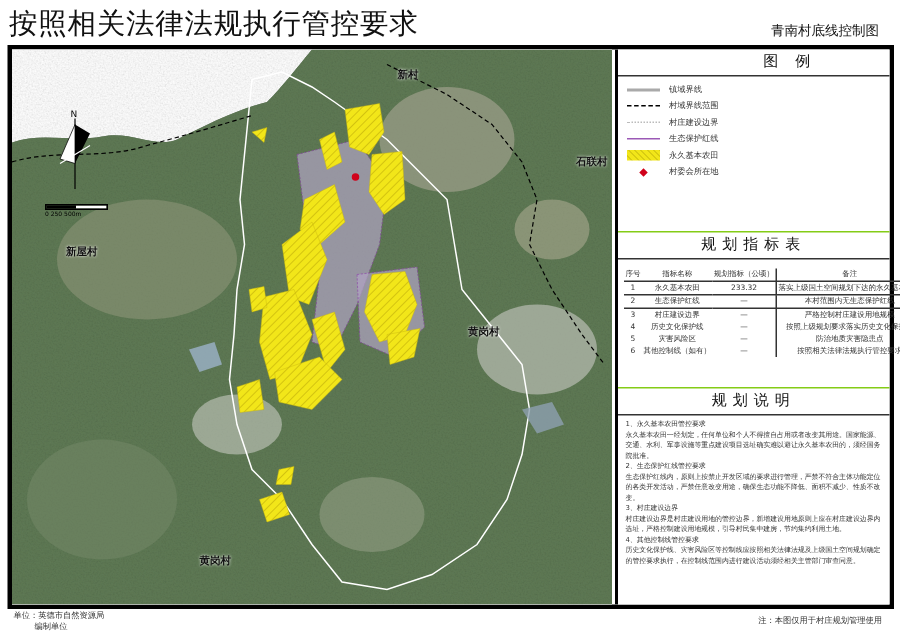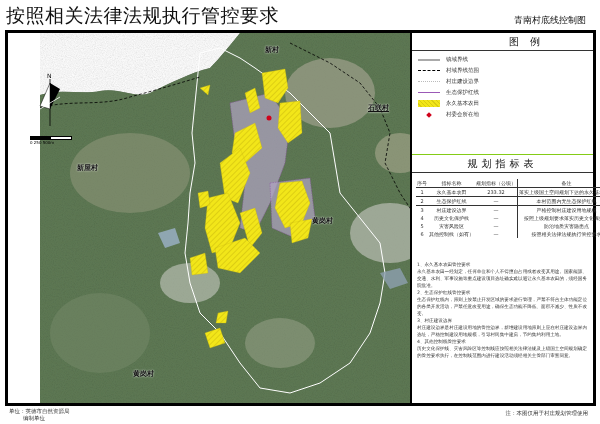--- a/index.html
+++ b/index.html
@@ -1,20 +1,20 @@
 <!DOCTYPE html>
 <html><head>
 <meta charset="utf-8">
 <style>
   html,body{margin:0;padding:0;background:#fff;}
   body{width:600px;height:424px;position:relative;overflow:hidden;font-family:"DejaVu Sans",sans-serif;color:#111;}
   .title{position:absolute;left:6px;top:3px;font-size:19px;font-weight:400;letter-spacing:0.5px;color:#111;}
   .subtitle{position:absolute;right:14px;top:14px;font-size:9px;color:#111;margin-left:48px;}
   .frame{position:absolute;left:5px;top:30px;width:591px;height:376px;border:3px solid #000;box-sizing:border-box;background:#fff;}
-  .map{position:absolute;left:8px;top:33px;width:400px;height:370px;overflow:hidden;background:#fff;padding-left:32px;}
+  .map{position:absolute;left:8px;top:33px;width:400px;height:370px;overflow:hidden;background:#fff;}
   .map svg{display:block;}
   .panel{position:absolute;left:410px;top:33px;width:183px;height:370px;border-left:2px solid #000;background:#fff;box-sizing:border-box;}
   .sec-head{border-top:1px solid #84cc16;border-bottom:1px solid #333;text-align:center;font-size:10px;height:17px;line-height:17px;letter-spacing:4px;}
   .legend{padding:3px 6px 0 6px;}
   .lg-row{display:flex;align-items:center;height:11px;font-size:5.5px;color:#333;}
   .lg-sym{width:22px;height:8px;margin-right:6px;display:flex;align-items:center;justify-content:center;}
   .lg-line{width:22px;height:0;}
   .table-wrap{padding:6px 4px 0 4px;}
   table.idx{width:100%;border-collapse:collapse;font-size:5px;color:#333;}
   table.idx th,table.idx td{text-align:center;padding:0 1px;height:8px;line-height:8px;white-space:nowrap;overflow:hidden;}
@@ -113,22 +113,22 @@
       <polygon points="12,12 2,35 12,38" fill="#fff" stroke="#000" stroke-width="0.5"></polygon>
       <line x1="2" y1="38" x2="22" y2="26" stroke="#fff" stroke-width="0.8"></line>
     </svg>
   </div>
   <div class="scale">
     <div style="width:40px;height:2px;background:linear-gradient(90deg,#000 50%,#fff 50%);border:0.5px solid #000;"></div>
     <span>0  250  500m</span>
   </div>
 
   <div class="vlabel" style="left:257px;top:12px;">新村</div>
-  <div class="vlabel" style="left:360px;top:70px;text-decoration:underline;">石联村</div>
-  <div class="vlabel" style="left:69px;top:130px;">新屋村</div>
+  <div class="vlabel" style="left:376px;top:70px;">石联村</div>
+  <div class="vlabel" style="left:36px;top:130px;">新屋村</div>
   <div class="vlabel" style="left:304px;top:183px;">黄岗村</div>
   <div class="vlabel" style="left:125px;top:336px;">黄岗村</div>
 </div>
 
 <div class="panel">
   <div class="sec-head" style="border-top:none;padding-left:48px;">图  例</div>
   <div class="legend">
     <div class="lg-row">
       <span class="lg-sym">
           <span class="lg-line" style="border-top:2px solid #aaa;"></span>
@@ -214,20 +214,21 @@
           <td>6</td>
           <td>其他控制线（如有）</td>
           <td class="c2">—</td>
           <td>按照相关法律法规执行管控要求</td>
         </tr>
       </tbody>
     </table>
   </div>
 
   <div style="height:20px;"></div>
+  <div class="sec-head">规划说明</div>
   <div class="notes">
     <p>1、永久基本农田管控要求</p>
     <p>永久基本农田一经划定，任何单位和个人不得擅自占用或者改变其用途。国家能源、交通、水利、军事设施等重点建设项目选址确实难以避让永久基本农田的，须经国务院批准。</p>
     <p>2、生态保护红线管控要求</p>
     <p>生态保护红线内，原则上按禁止开发区域的要求进行管理，严禁不符合主体功能定位的各类开发活动，严禁任意改变用途，确保生态功能不降低、面积不减少、性质不改变。</p>
     <p>3、村庄建设边界</p>
     <p>村庄建设边界是村庄建设用地的管控边界，新增建设用地原则上应在村庄建设边界内选址，严格控制建设用地规模，引导村民集中建房，节约集约利用土地。</p>
     <p>4、其他控制线管控要求</p>
     <p>历史文化保护线、灾害风险区等控制线应按照相关法律法规及上级国土空间规划确定的管控要求执行，在控制线范围内进行建设活动须经相关主管部门审查同意。</p>
   </div>

